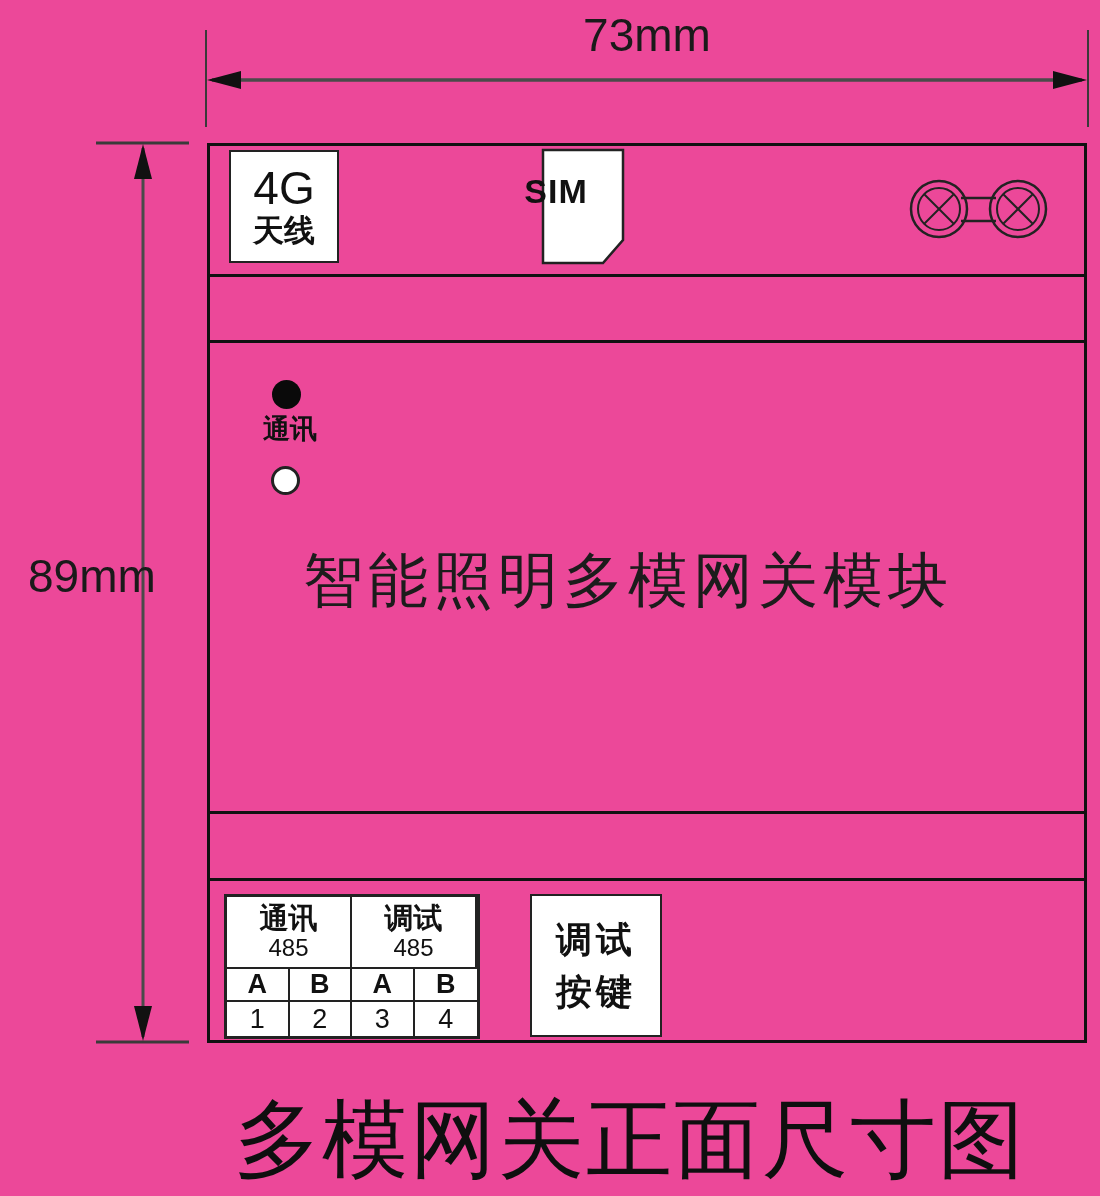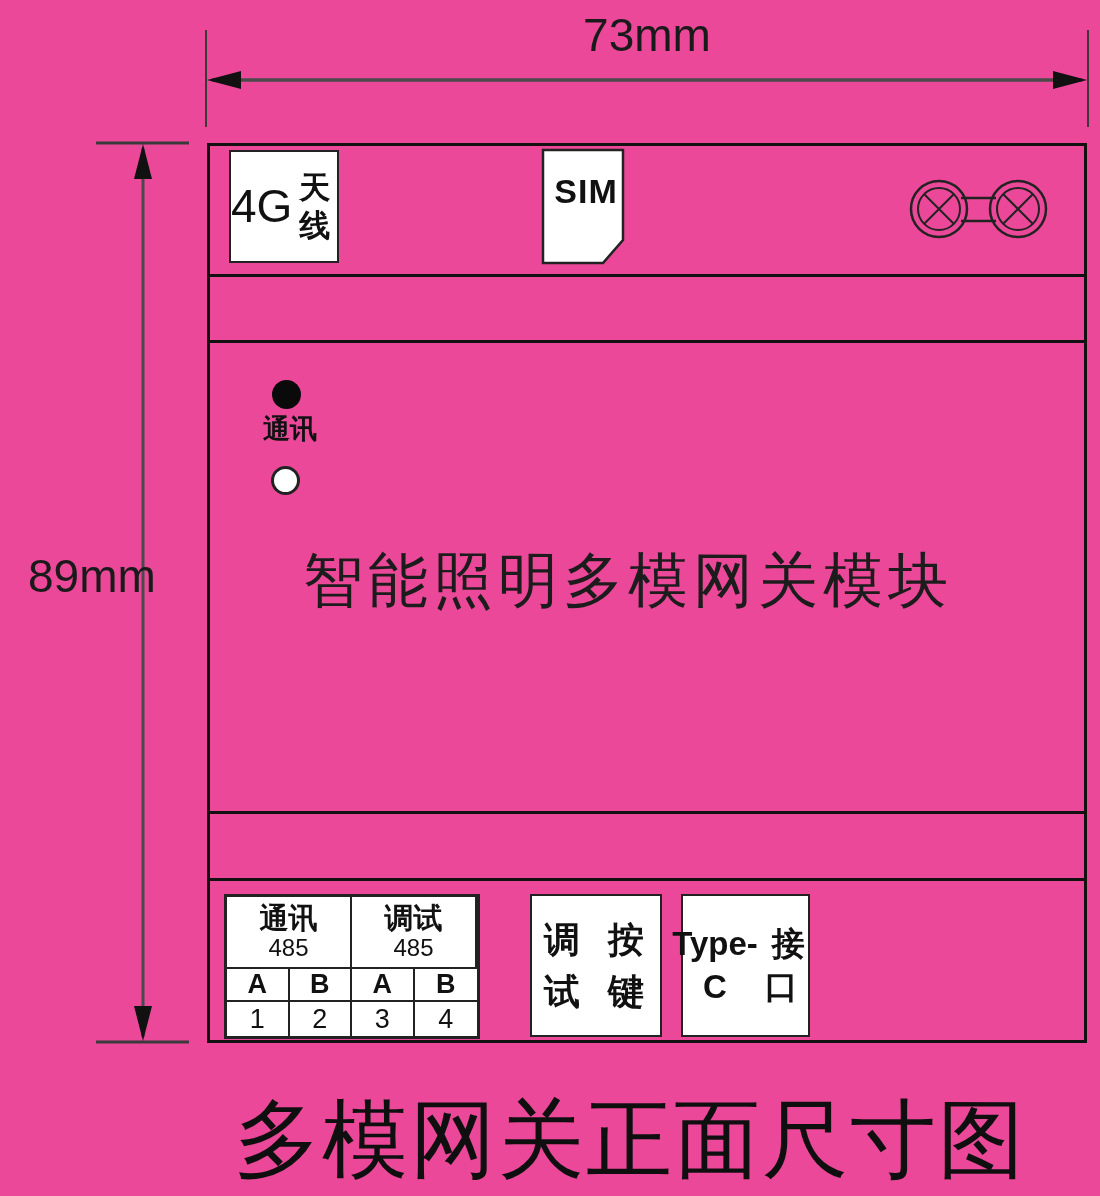--- a/index.html
+++ b/index.html
@@ -5,25 +5,25 @@
   html,body{margin:0;padding:0;background:#ffffff;}
   .canvas{
     position:relative;width:1100px;height:1196px;background:#ec4899;
     font-family:Liberation Sans, sans-serif;color:#111;overflow:hidden;
   }
   .abs{position:absolute;box-sizing:border-box;}
   svg.overlay{position:absolute;left:0;top:0;pointer-events:none;}
   .dim-label{font-size:46px;white-space:nowrap;color:#1a1a1a;}
   .device{left:207px;top:143px;width:880px;height:900px;border:3px solid #111;}
   .hline{left:209px;width:876px;height:3px;background:#111;}
-  .panel-box{border:3px solid #222;display:flex;flex-direction:row;align-items:center;justify-content:center;text-align:center;background:#fff;}
+  .panel-box{border:3px solid #222;display:flex;flex-direction:column;align-items:center;justify-content:center;text-align:center;background:#fff;}
   .antenna-box{left:229px;top:150px;width:110px;height:113px;border-width:2px;}
   .antenna-box .l1{font-size:46px;line-height:1.05;}
   .antenna-box .l2{font-size:31px;font-weight:600;line-height:1.2;}
-  .sim-label{left:546px;top:172px;width:80px;text-align:center;font-size:34px;font-weight:600;letter-spacing:1px;}
+  .sim-label{left:516px;top:172px;width:80px;text-align:center;font-size:34px;font-weight:600;letter-spacing:1px;}
   .led-dot{left:272px;top:380px;width:29px;height:29px;border-radius:50%;background:#0a0a0a;}
   .led-ring{left:271px;top:466px;width:29px;height:29px;border-radius:50%;border:3px solid #222;background:#fff;}
   .led-label{left:290px;top:411px;transform:translateX(-50%);font-size:27px;font-weight:700;white-space:nowrap;}
   .module-title{left:628px;top:541px;transform:translateX(-50%);font-size:60px;letter-spacing:5px;white-space:nowrap;color:#1c1c1c;}
   .term-table{left:224px;top:894px;width:256px;height:145px;border:3px solid #222;display:grid;
     grid-template-columns:1fr 1fr 1fr 1fr;grid-template-rows:72px 33px 1fr;background:#fff;}
   .term-table .cell{display:flex;flex-direction:column;align-items:center;justify-content:center;text-align:center;border-right:2px solid #222;border-bottom:2px solid #222;}
   .term-table .cell:nth-child(2){border-right:2px solid #222;}
   .term-table .group{grid-column:span 2;}
   .term-table .no-r{border-right:none;}
@@ -119,20 +119,16 @@
     <div class="cell num no-b">1</div>
     <div class="cell num no-b">2</div>
     <div class="cell num no-b">3</div>
     <div class="cell num no-r no-b">4</div>
   </div>
 
   <div class="abs panel-box debug-box">
     <span>调试</span>
     <span>按键</span>
   </div>
-  <div class="abs panel-box typec-box">
-    <span class="l1">Type-C</span>
-    <span class="l2">接口</span>
-  </div>
 
   <div class="abs caption">多模网关正面尺寸图</div>
 
 </div>
 
 </body></html>

